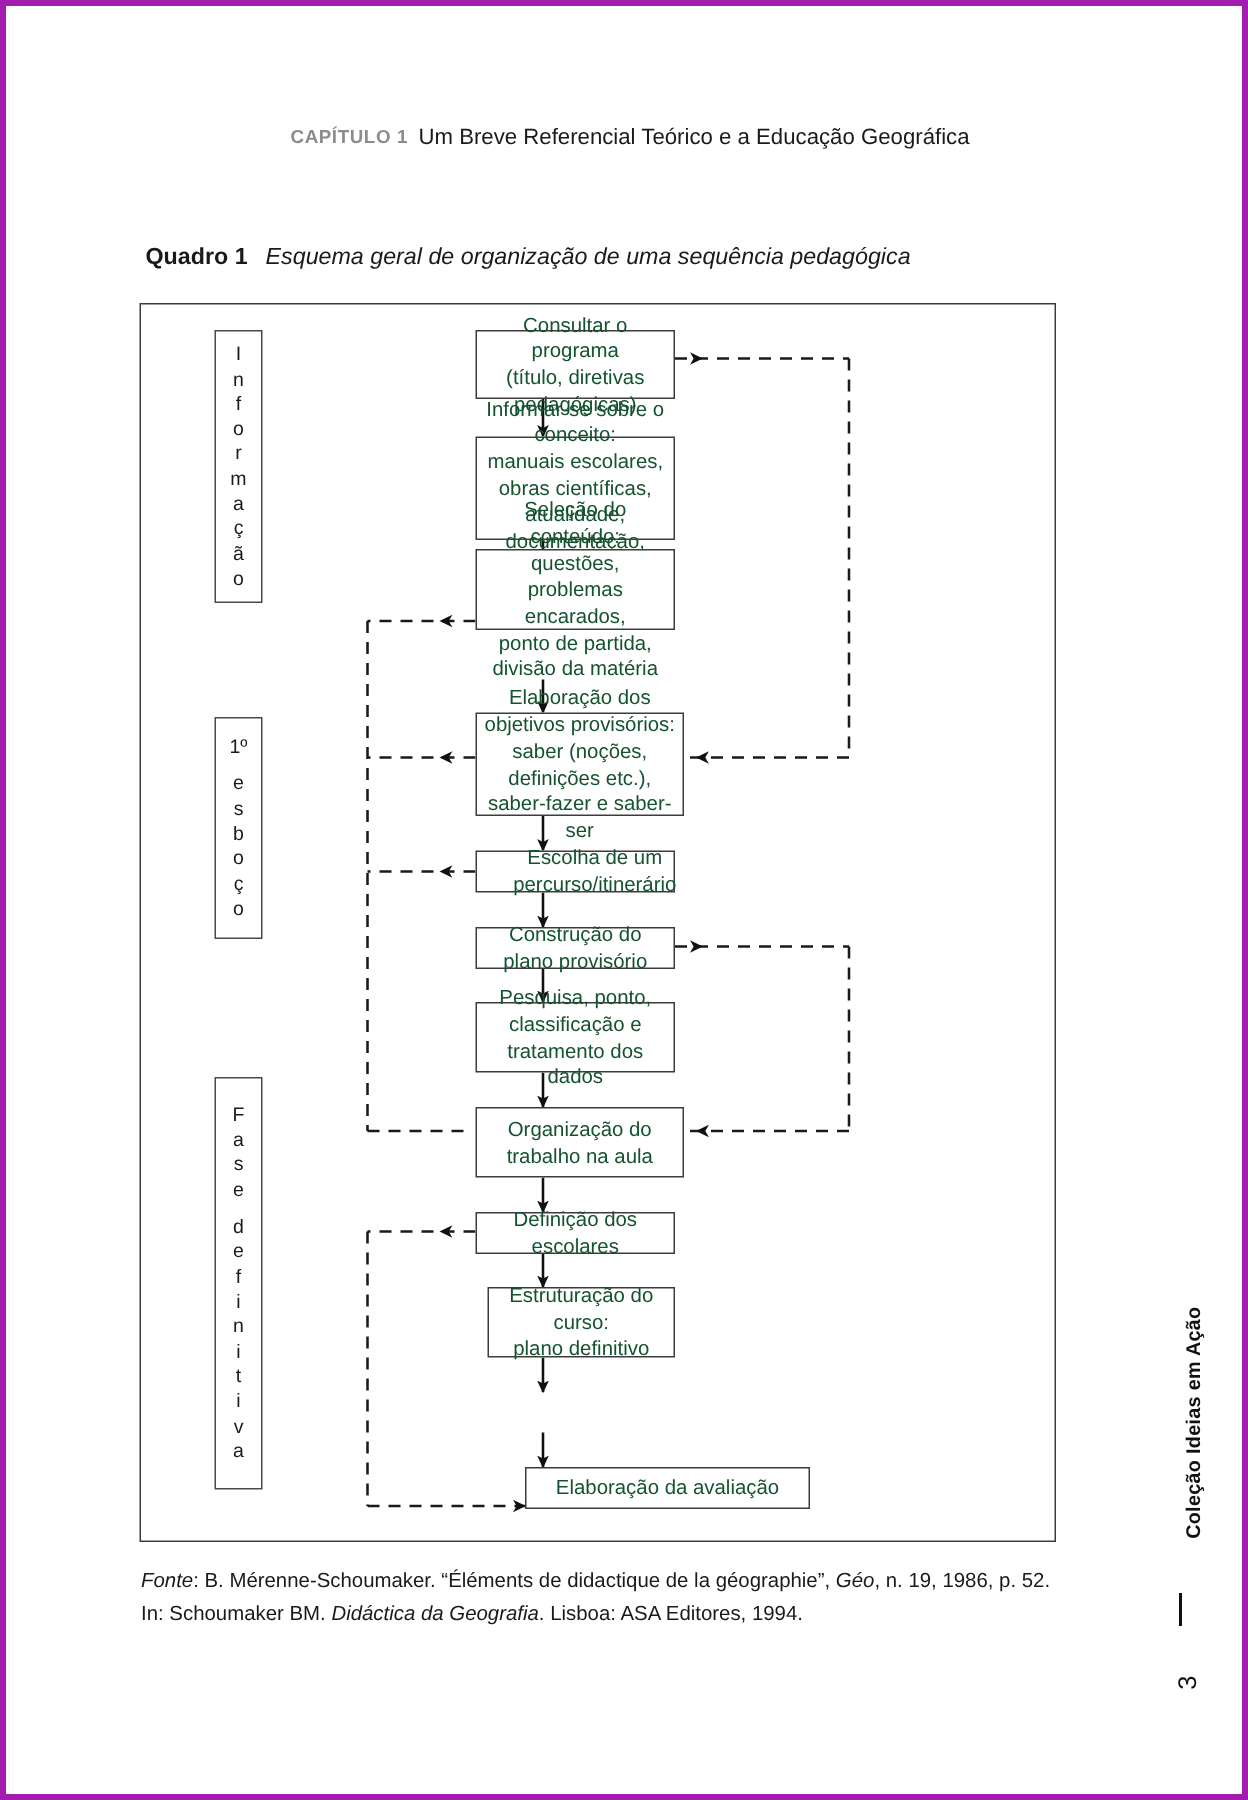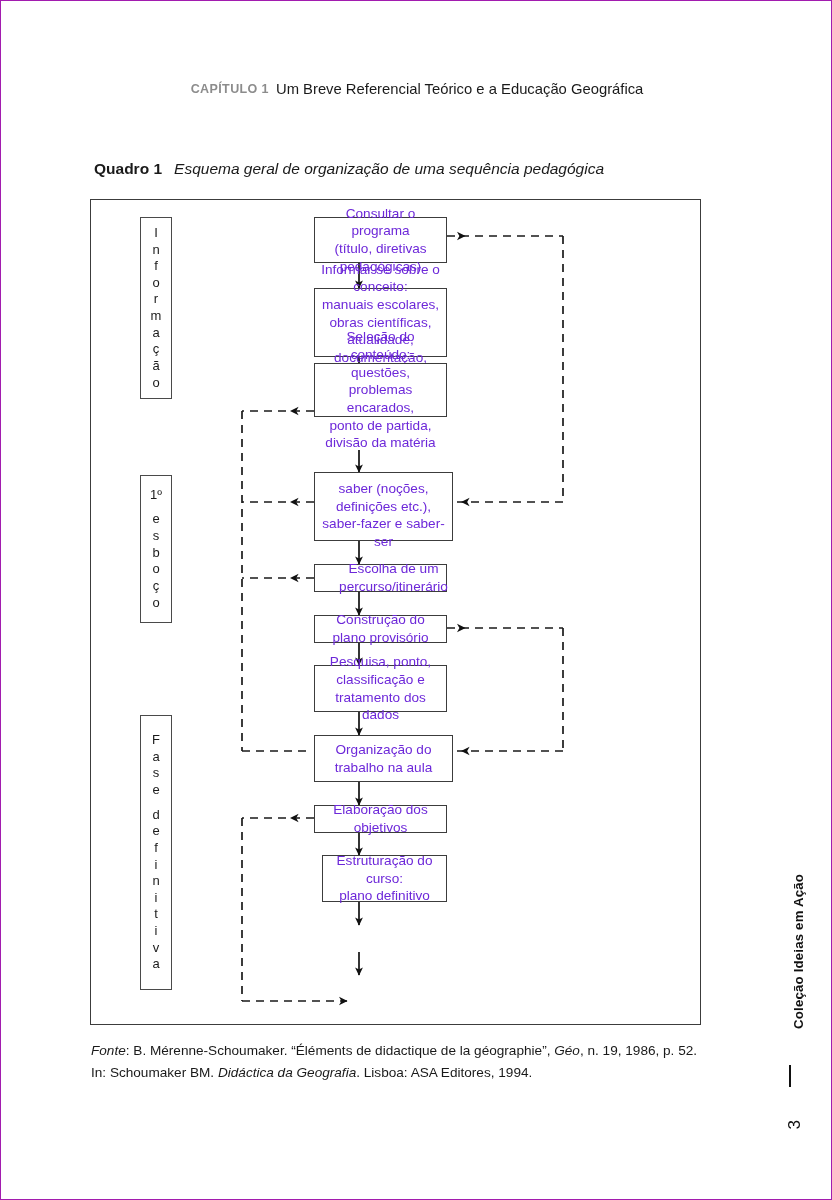--- a/index.html
+++ b/index.html
@@ -9,21 +9,21 @@
   }
   body {
     font-family: "Liberation Sans", sans-serif;
     color: #1a1a1a;
   }
   #page {
     position: relative;
     width: 832px;
     height: 1200px;
     background: #ffffff;
-    border: 1px solid #a21caf;
+    border: 4px solid #a21caf;
     box-sizing: border-box;
     overflow: hidden;
   }
 
   
   .running-head {
     position: absolute;
     left: 0;
     top: 80px;
     width: 832px;
@@ -108,21 +108,21 @@
     position: absolute;
     border: 1.5px solid #3c3c3c;
     box-sizing: border-box;
     background: #ffffff;
     display: flex;
     align-items: center;
     justify-content: center;
     text-align: center;
     font-size: 13.6px;
     line-height: 1.30;
-    color: #6d28d9;
+    color: #14532d;
     padding: 3px 5px;
   }
 
   
   .fonte {
     position: absolute;
     left: 90px;
     top: 1039px;
     width: 620px;
     font-size: 13.6px;
@@ -299,21 +299,21 @@
     <div class="node" style="left:223px; top:163px; width:133px; height:54px;">
       <span>
         <span>Seleção do conteúdo:</span><br>
         <span>questões, problemas encarados,</span><br>
         <span>ponto de partida, divisão da matéria</span>
       </span>
     </div>
 
     <div class="node" style="left:223px; top:272px; width:139px; height:69px;">
       <span>
-        <br>
+        <span>Elaboração dos objetivos provisórios:</span><br>
         <span>saber (noções, definições etc.),</span><br>
         <span>saber-fazer e saber-ser</span>
       </span>
     </div>
 
     <div class="node" style="left:223px; top:364px; width:133px; height:28px;padding-left:31px;">
       <span>Escolha de um percurso/itinerário</span>
     </div>
 
     <div class="node" style="left:223px; top:415px; width:133px; height:28px;">
@@ -327,31 +327,34 @@
       </span>
     </div>
 
     <div class="node" style="left:223px; top:535px; width:139px; height:47px;">
       <span>
         <span>Organização do trabalho na aula</span><br>
       </span>
     </div>
 
     <div class="node" style="left:223px; top:605px; width:133px; height:28px;">
-      <span>Elaboração dos objetivos</span>
+      <span>Definição dos escolares</span>
     </div>
 
     <div class="node" style="left:231px; top:655px; width:125px; height:47px;">
       <span>
         <span>Estruturação do curso:</span><br>
         <span>plano definitivo</span>
       </span>
     </div>
 
 
+    <div class="node" style="left:256px; top:775px; width:190px; height:28px;">
+      <span>Elaboração da avaliação</span>
+    </div>
 
   </div>
 
   <div class="fonte">
     <i>Fonte</i><span>: B. Mérenne-Schoumaker. “Éléments de didactique de la géographie”, </span><i>Géo</i><span>, n. 19, 1986,</span>
     <span>p. 52. In: Schoumaker BM.  </span><i>Didáctica da Geografia</i><span>. Lisboa: ASA Editores, 1994.</span>
   </div>
 
   <div class="side-collection">Coleção Ideias em Ação</div>
   <div class="side-rule"></div>

